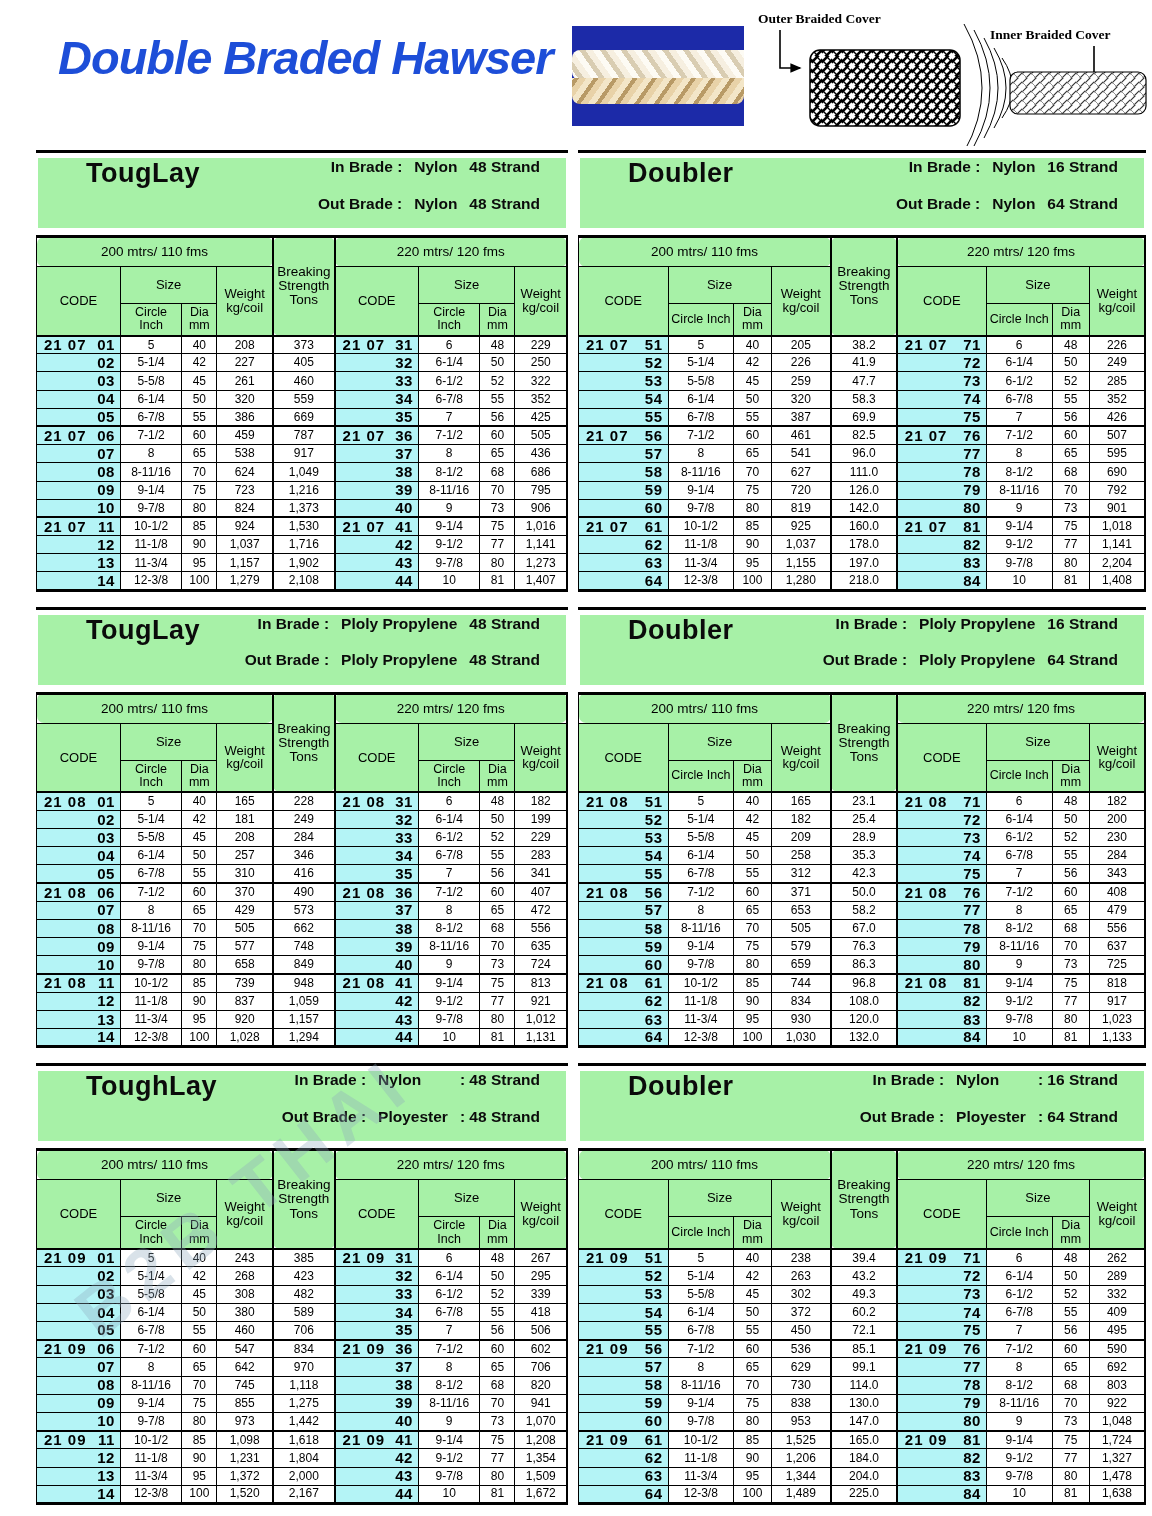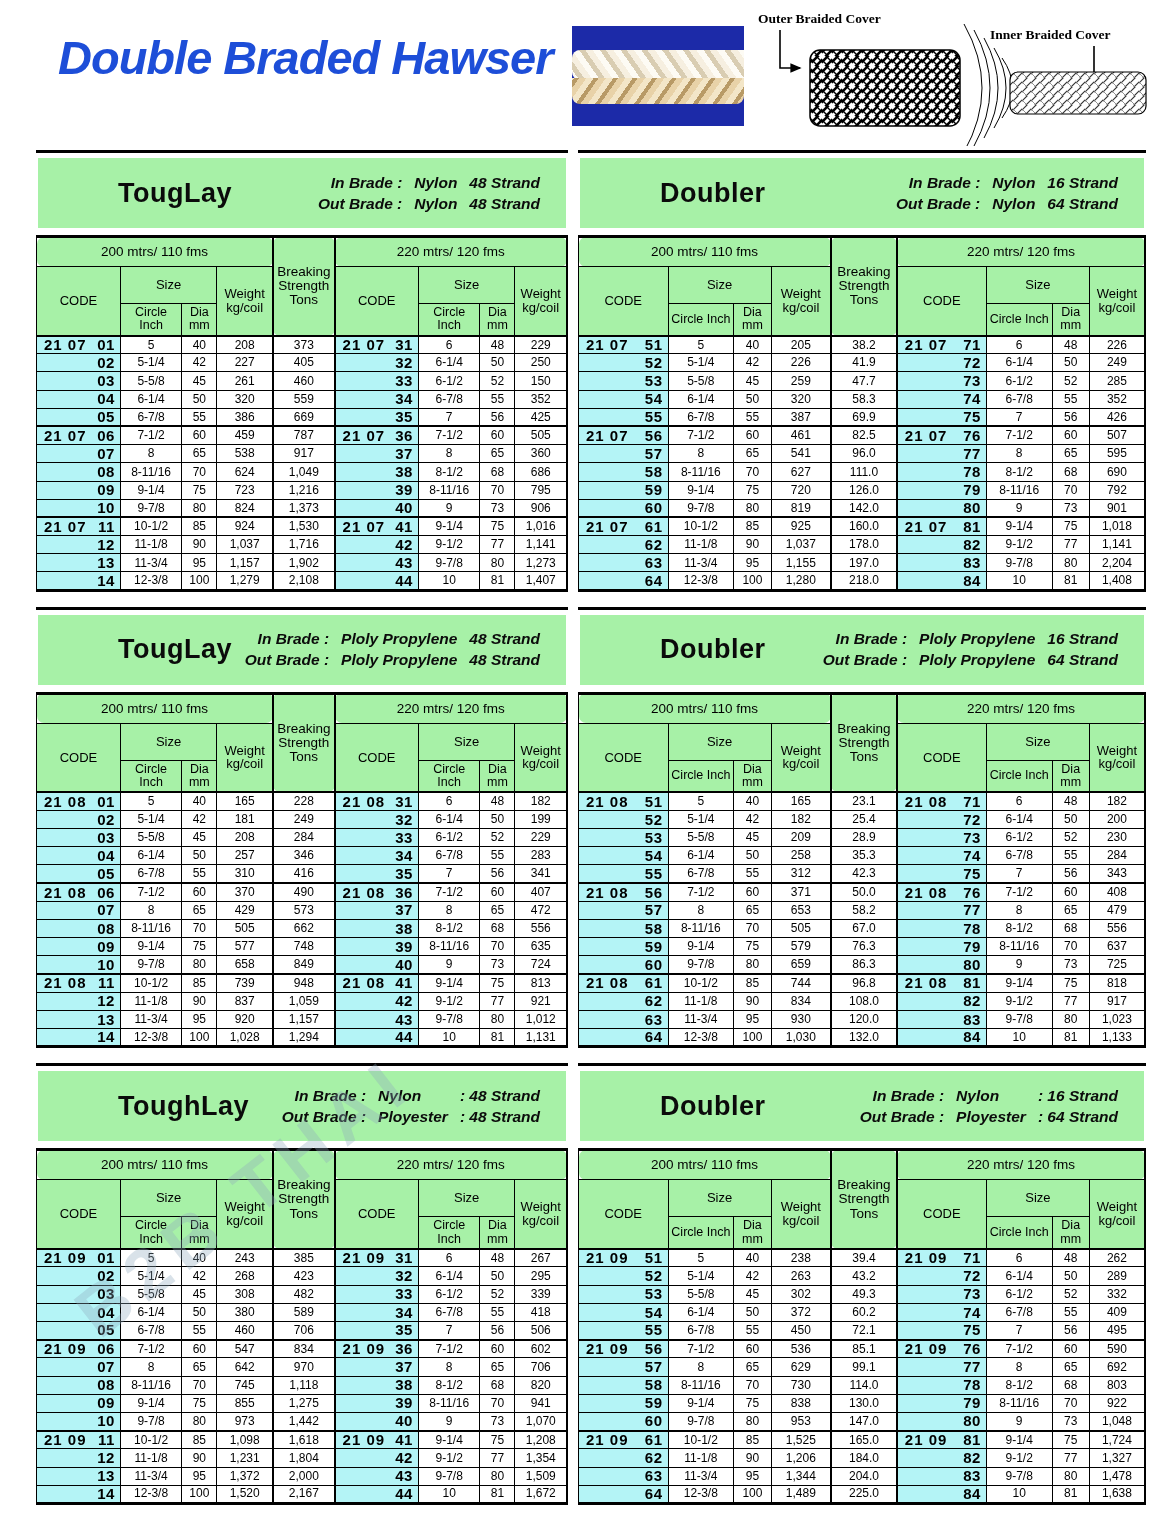--- a/index.html
+++ b/index.html
@@ -42,31 +42,31 @@
   .tables-grid {
     display: grid;
     grid-template-columns: 532px 568px;
     column-gap: 10px; row-gap: 15px;
     padding-left: 36px;
   }
   .tblock { border-top: 3px solid #000; padding-top: 5px; }
   .band {
     background: var(--green);
     height: 70px; margin: 0 2px 7px 2px;
-    display: flex; align-items: center; padding-left: 32px;
+    display: flex; 
   }
   .product {
     font-size: 27px; font-weight: bold; margin-left: 48px;
     letter-spacing: 0.5px; color: #0b0b0b;
   }
   .braid-info {
     margin-left: auto; margin-right: 26px;
     display: grid; grid-template-columns: auto auto auto;
     column-gap: 12px; row-gap: 3px;
-    font-size: 15.5px; font-weight: bold; color: #0b0b0b; font-style: italic;
+    font-size: 15.5px; font-weight: bold; color: #0b0b0b;
   }
   .braid-info .lbl { justify-self: end; }
   
   table {
     border-collapse: collapse; width: 100%;
     table-layout: fixed;
     border-left: 1px solid #000; border-right: 2px solid #000;
     border-top: 3px solid #000; border-bottom: 3px solid #000;
   }
   col.c-code { width: 15.8%; } col.c-ci { width: 11.6%; }
@@ -245,21 +245,21 @@
             <td>261</td>
             <td class="bl br">460</td>
             <td class="code">
               <span class="cwrap">
                 <span class="cp"></span>
                 <span class="cn">33</span>
               </span>
             </td>
             <td>6-1/2</td>
             <td>52</td>
-            <td>150</td>
+            <td>322</td>
           </tr>
           <tr>
             <td class="code">
               <span class="cwrap">
                 <span class="cp"></span>
                 <span class="cn">04</span>
               </span>
             </td>
             <td>6-1/4</td>
             <td>50</td>
@@ -329,21 +329,21 @@
             <td>538</td>
             <td class="bl br">917</td>
             <td class="code">
               <span class="cwrap">
                 <span class="cp"></span>
                 <span class="cn">37</span>
               </span>
             </td>
             <td>8</td>
             <td>65</td>
-            <td>360</td>
+            <td>436</td>
           </tr>
           <tr>
             <td class="code">
               <span class="cwrap">
                 <span class="cp"></span>
                 <span class="cn">08</span>
               </span>
             </td>
             <td>8-11/16</td>
             <td>70</td>

